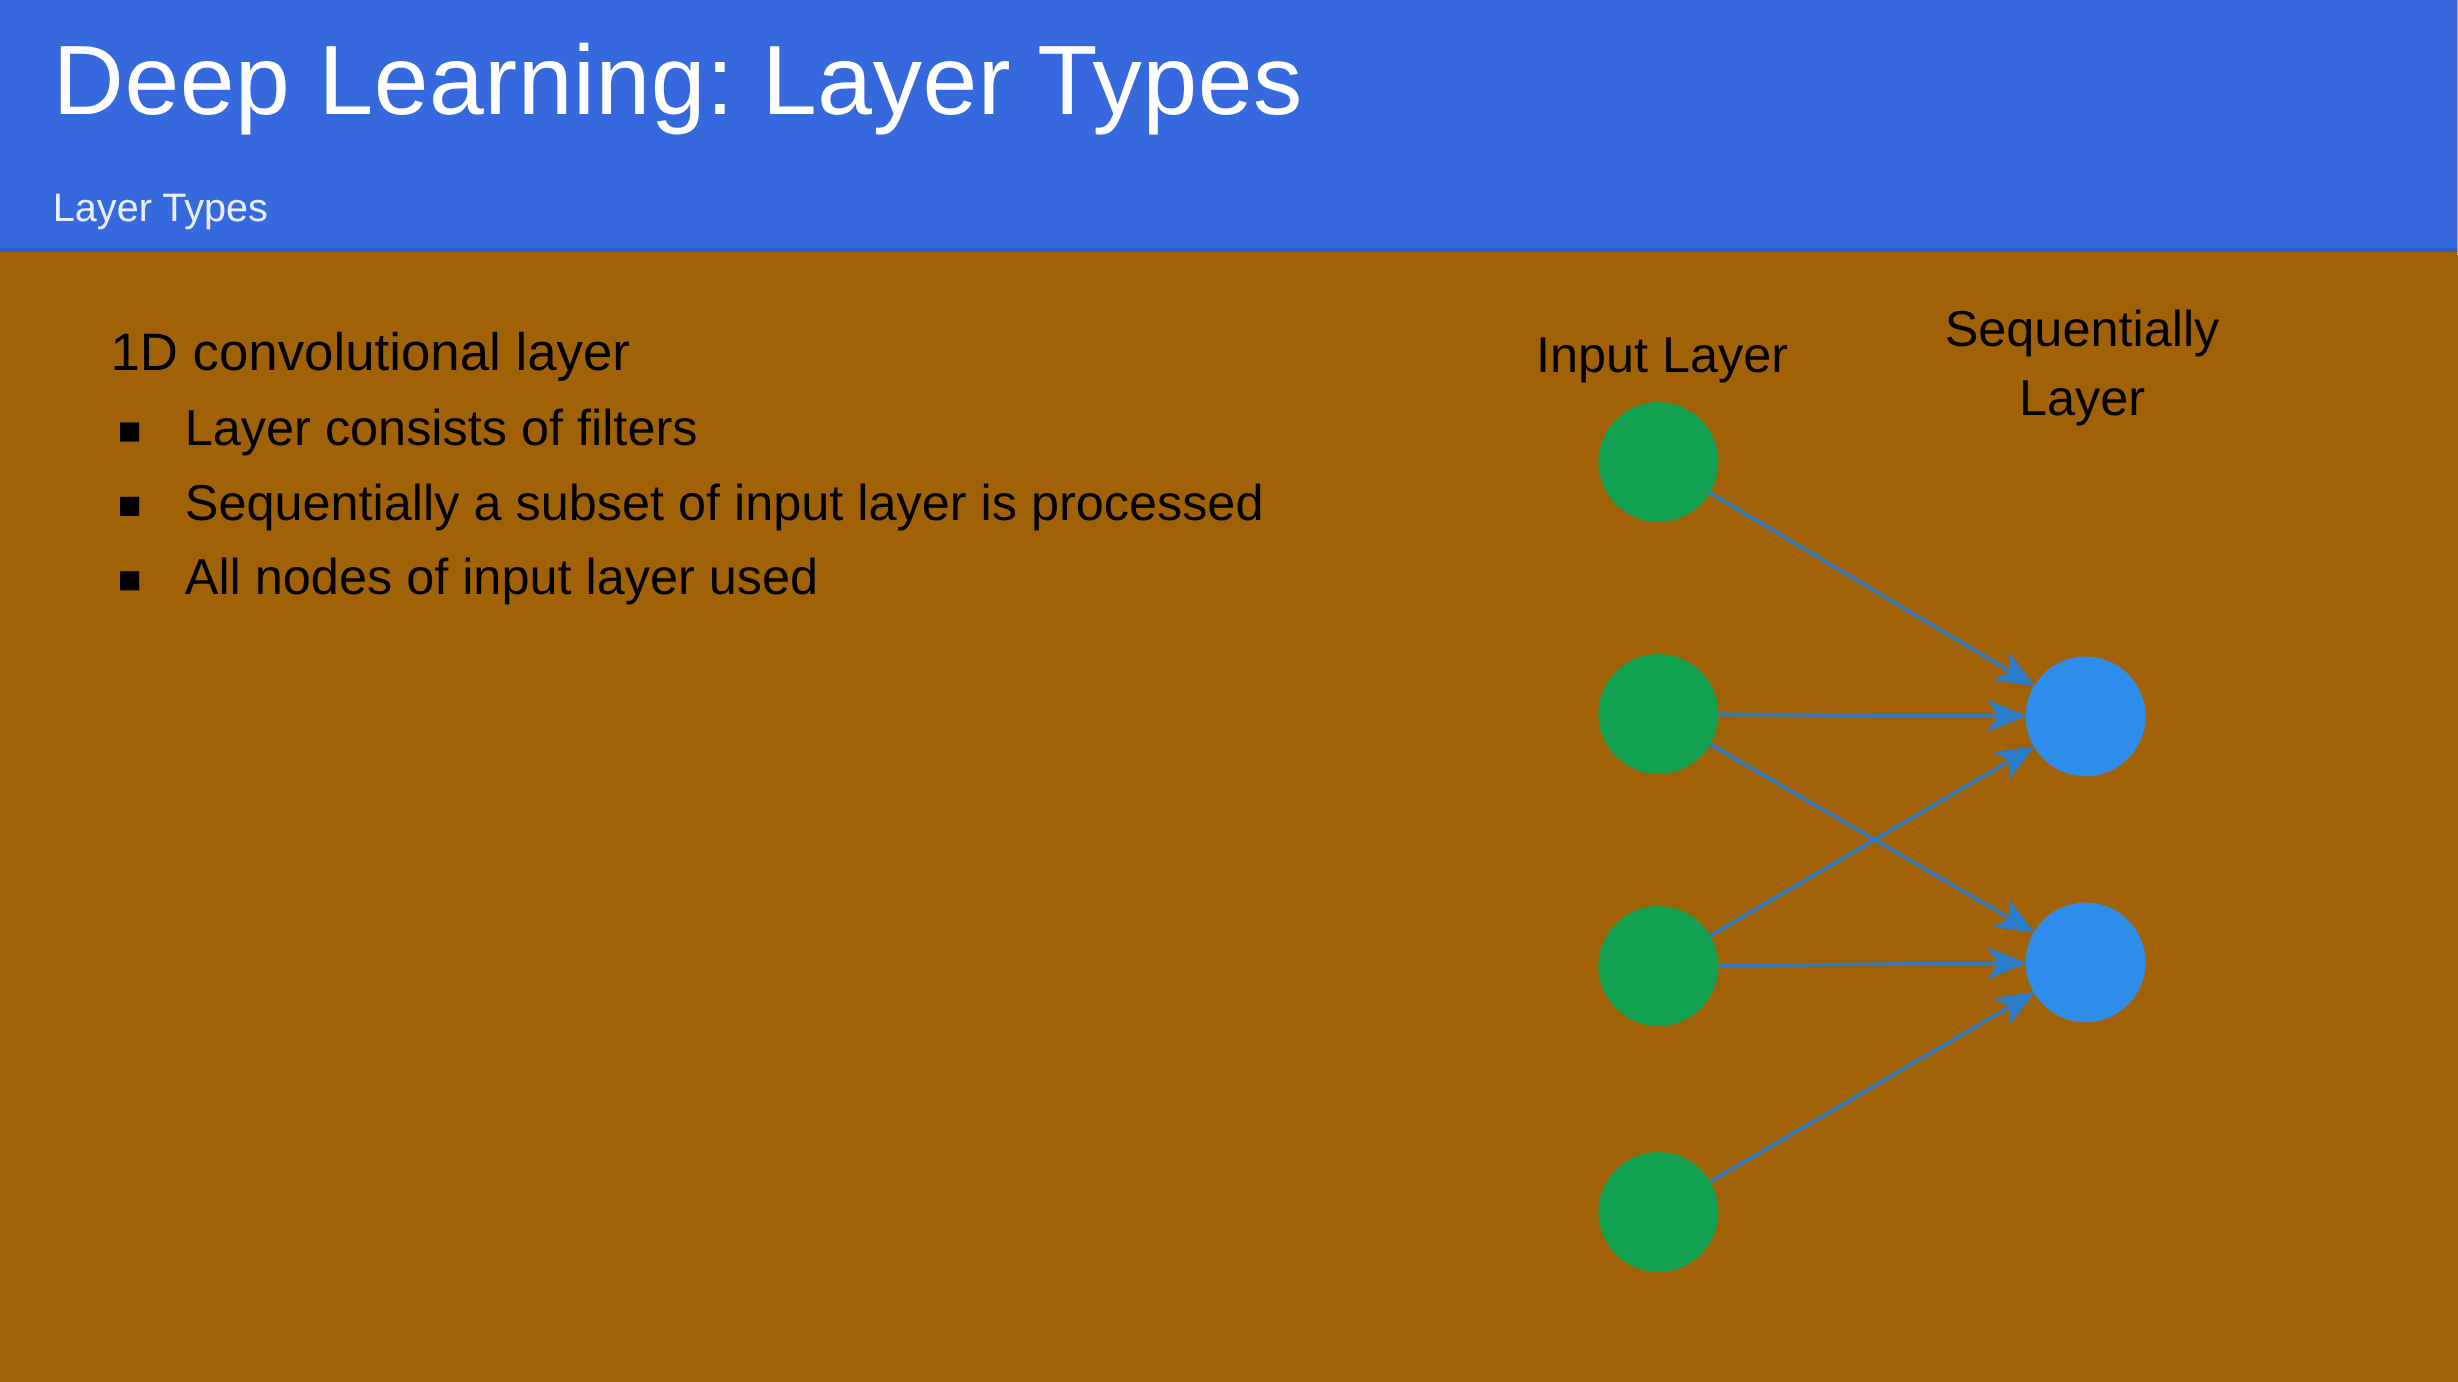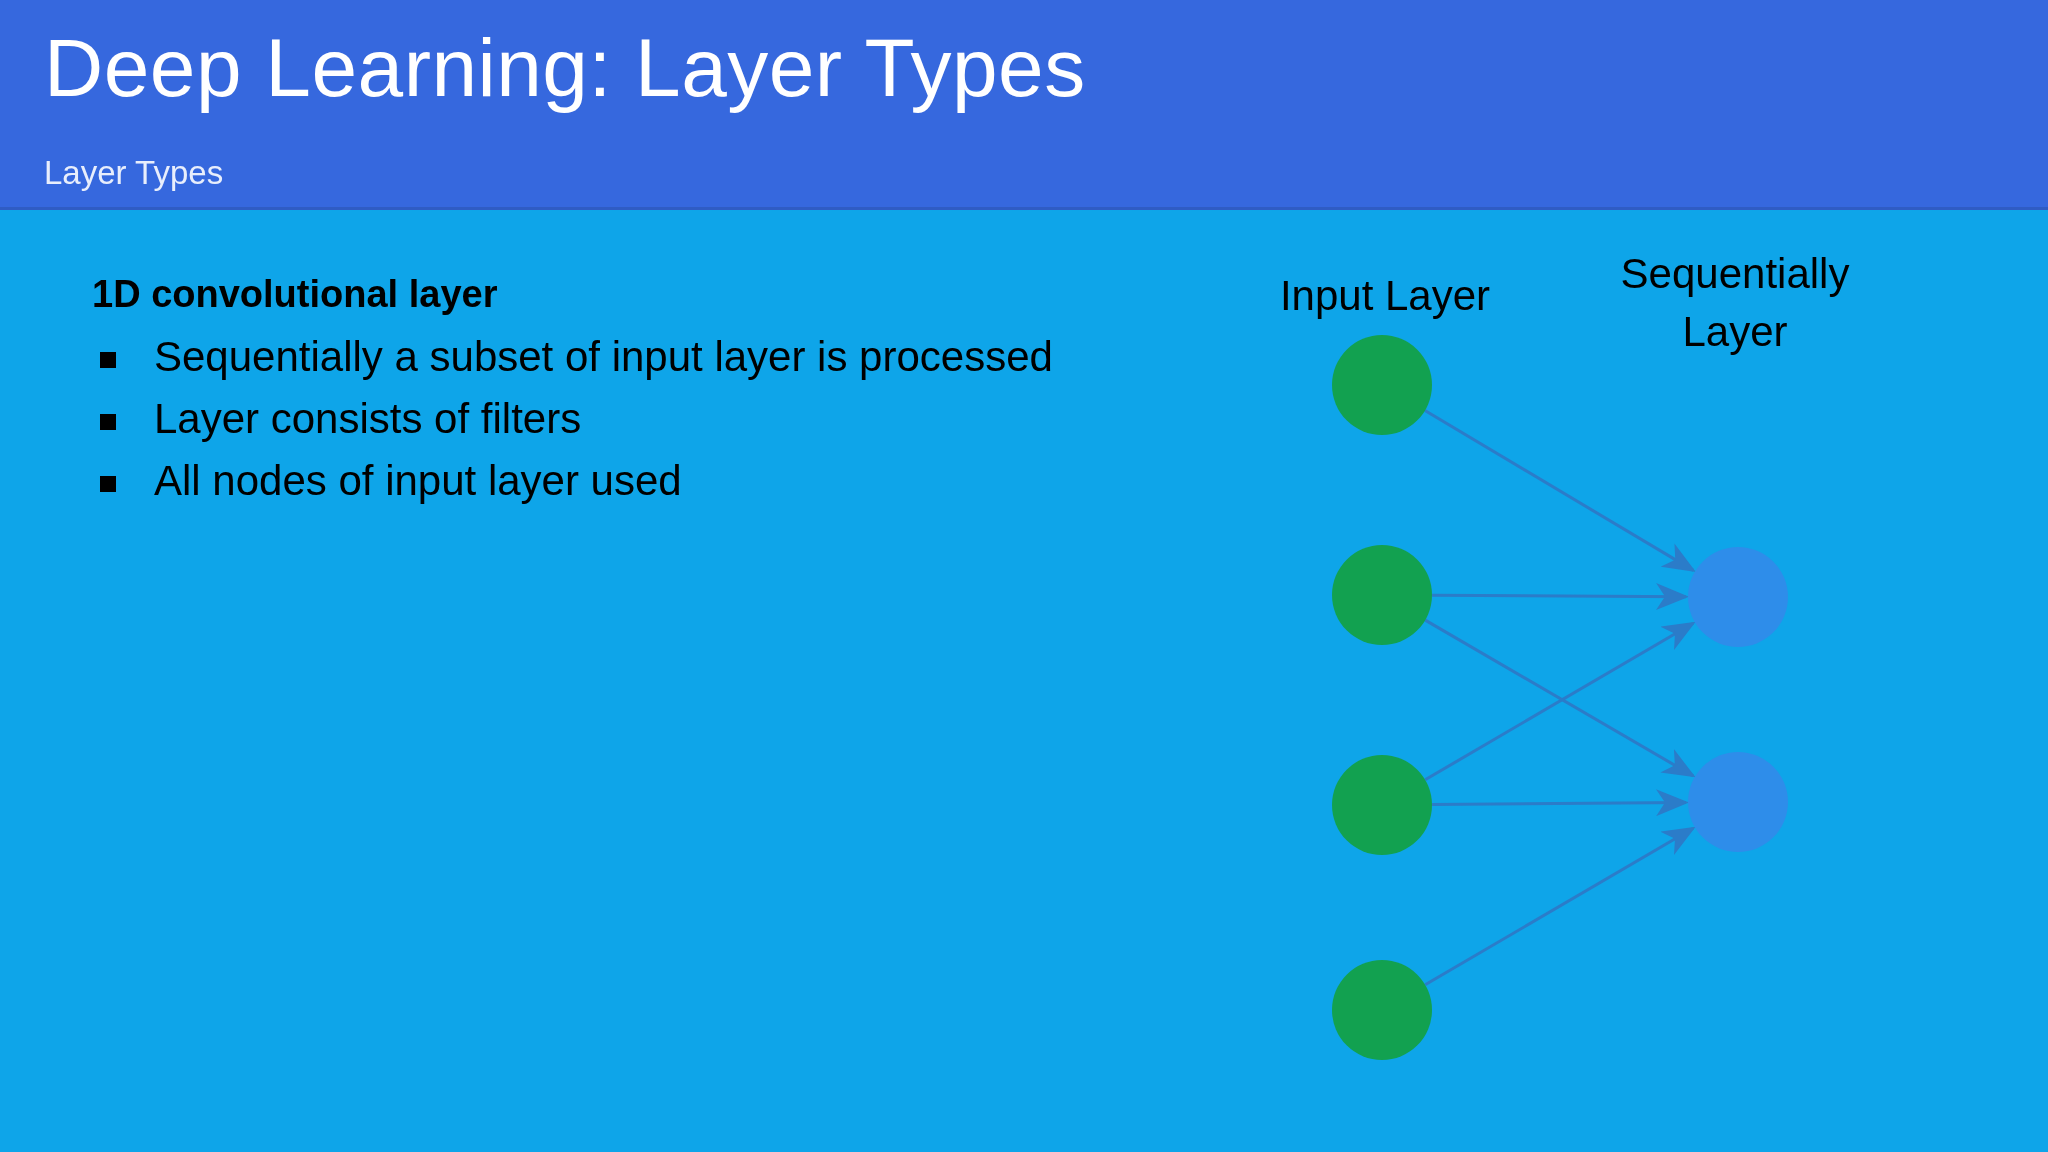--- a/index.html
+++ b/index.html
@@ -4,21 +4,21 @@
 <style>
   html, body {
     margin: 0;
     padding: 0;
     background: #ffffff;
   }
   #slide {
     position: relative;
     width: 2048px;
     height: 1152px;
-    background: #0ea5e9;
+    background: #a16207;
     overflow: hidden;
     font-family: "Liberation Sans", sans-serif;
   }
 
   
   #header {
     position: absolute;
     left: 0; top: 0;
     width: 2048px;
     height: 210px;
@@ -49,23 +49,23 @@
   }
 
   
   #content-col {
     position: absolute;
     left: 92px;
     top: 268px;
     width: 1120px;
   }
   #content-heading {
-    font-size: 38px;
+    font-size: 44px;
     line-height: 52px;
-    font-weight: 700;
+    font-weight: 400;
     color: #000000;
     margin: 0 0 6px 0;
     white-space: nowrap;
   }
   ul.bullets {
     list-style: none;
     margin: 0;
     padding: 0;
   }
   ul.bullets li {
@@ -134,25 +134,25 @@
     <div id="slide-title">Deep Learning: Layer Types</div>
     <div id="slide-subtitle">Layer Types</div>
   </div>
 
   <div id="content-col">
     <div id="content-heading">1D convolutional layer</div>
 
     <ul class="bullets">
       <li>
         <span class="bullet-marker"></span>
-        <span>Sequentially a subset of input layer is processed</span>
+        <span>Layer consists of filters</span>
       </li>
       <li>
         <span class="bullet-marker"></span>
-        <span>Layer consists of filters</span>
+        <span>Sequentially a subset of input layer is processed</span>
       </li>
       <li>
         <span class="bullet-marker"></span>
         <span>All nodes of input layer used</span>
       </li>
     </ul>
   </div>
 
   <div class="layer-label" id="label-input-layer">Input Layer</div>
 

